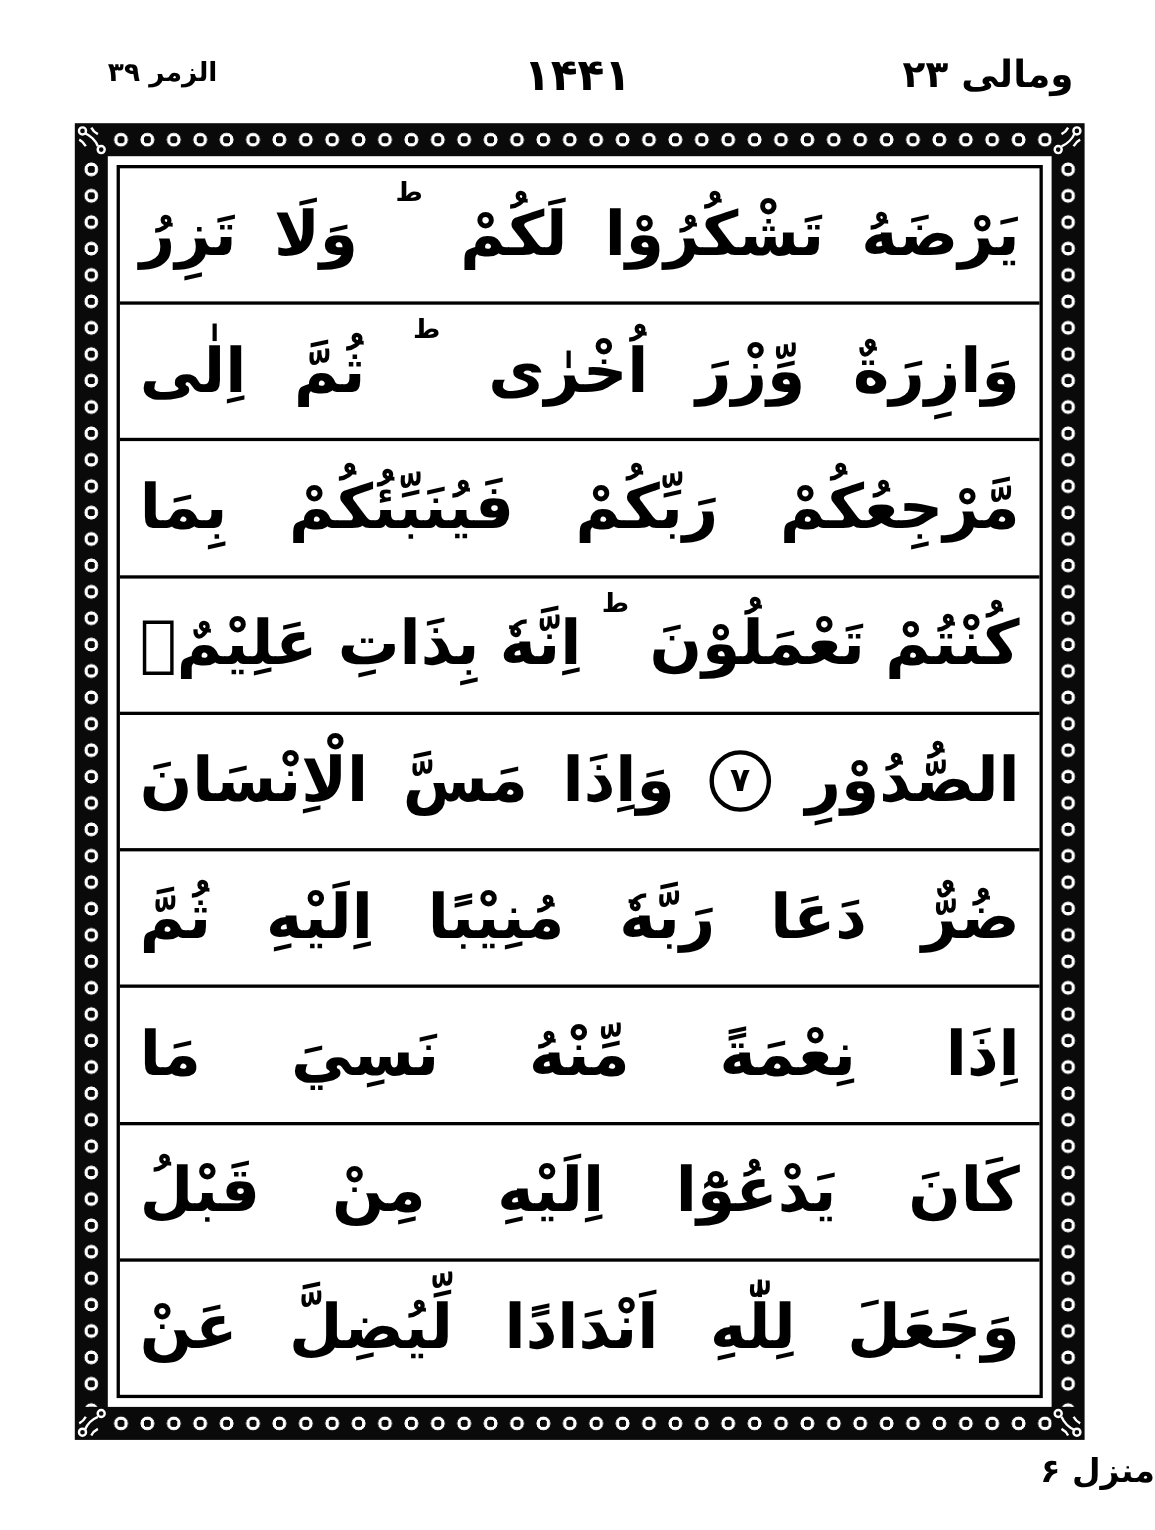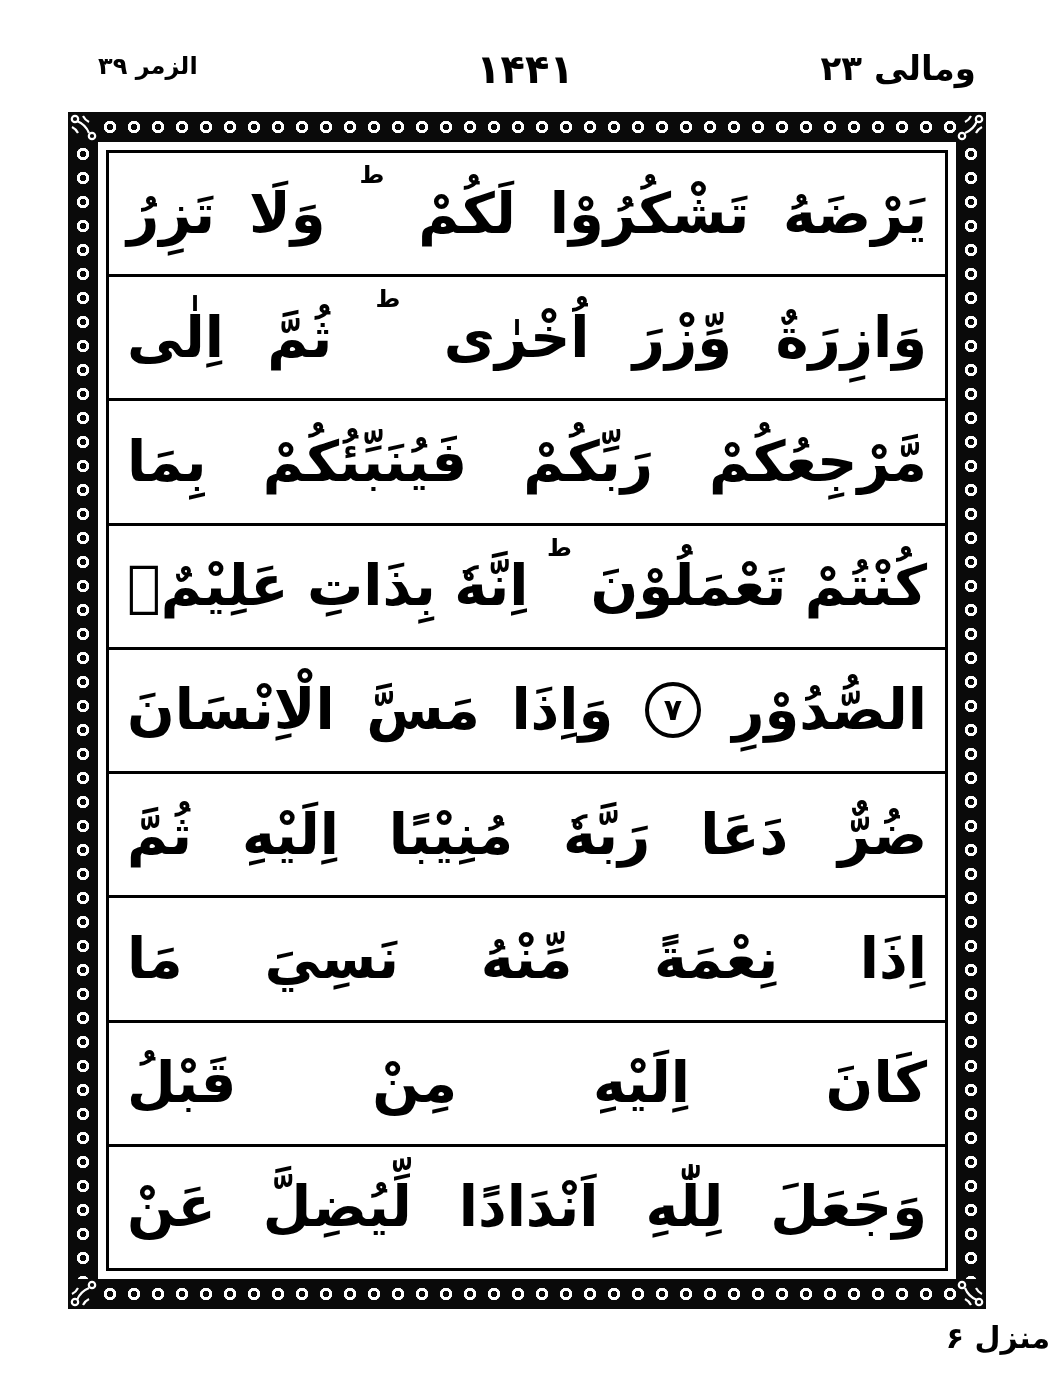--- a/index.html
+++ b/index.html
@@ -156,20 +156,21 @@
         </div>
         <div class="row">
           <span class="word">اِذَا</span>
           <span class="word">نِعْمَةً</span>
           <span class="word">مِّنْهُ</span>
           <span class="word">نَسِيَ</span>
           <span class="word">مَا</span>
         </div>
         <div class="row">
           <span class="word">كَانَ</span>
+          <span class="word">يَدْعُوْٓا</span>
           <span class="word">اِلَيْهِ</span>
           <span class="word">مِنْ</span>
           <span class="word">قَبْلُ</span>
         </div>
         <div class="row">
           <span class="word">وَجَعَلَ</span>
           <span class="word">لِلّٰهِ</span>
           <span class="word">اَنْدَادًا</span>
           <span class="word">لِّيُضِلَّ</span>
           <span class="word">عَنْ</span>

